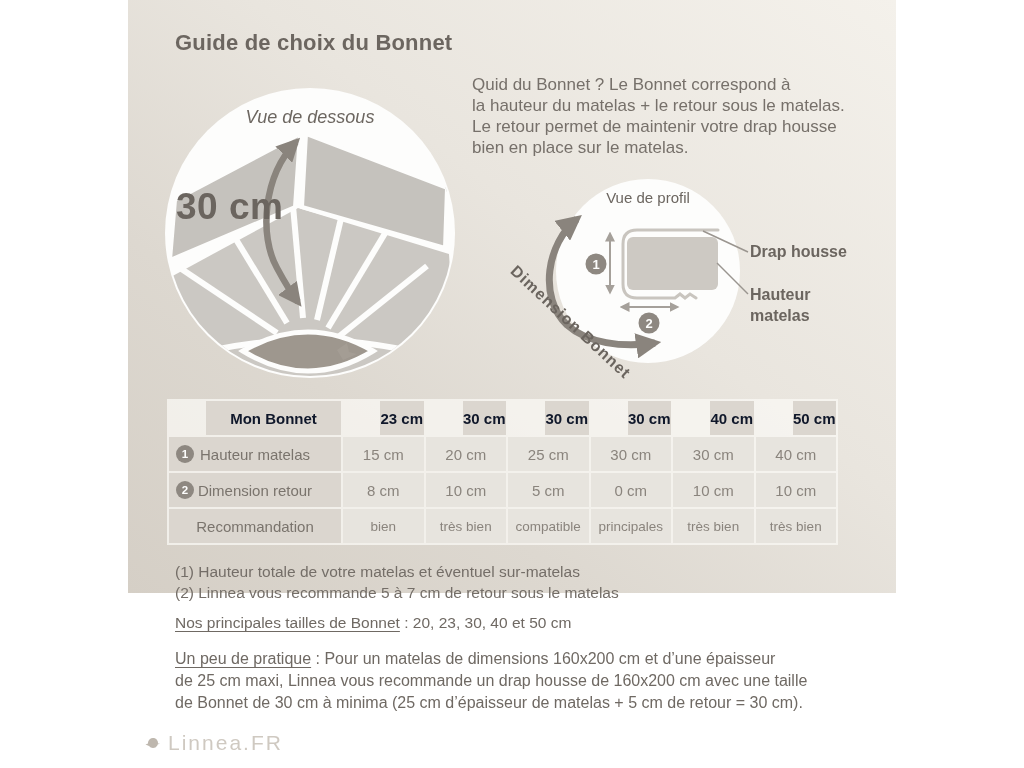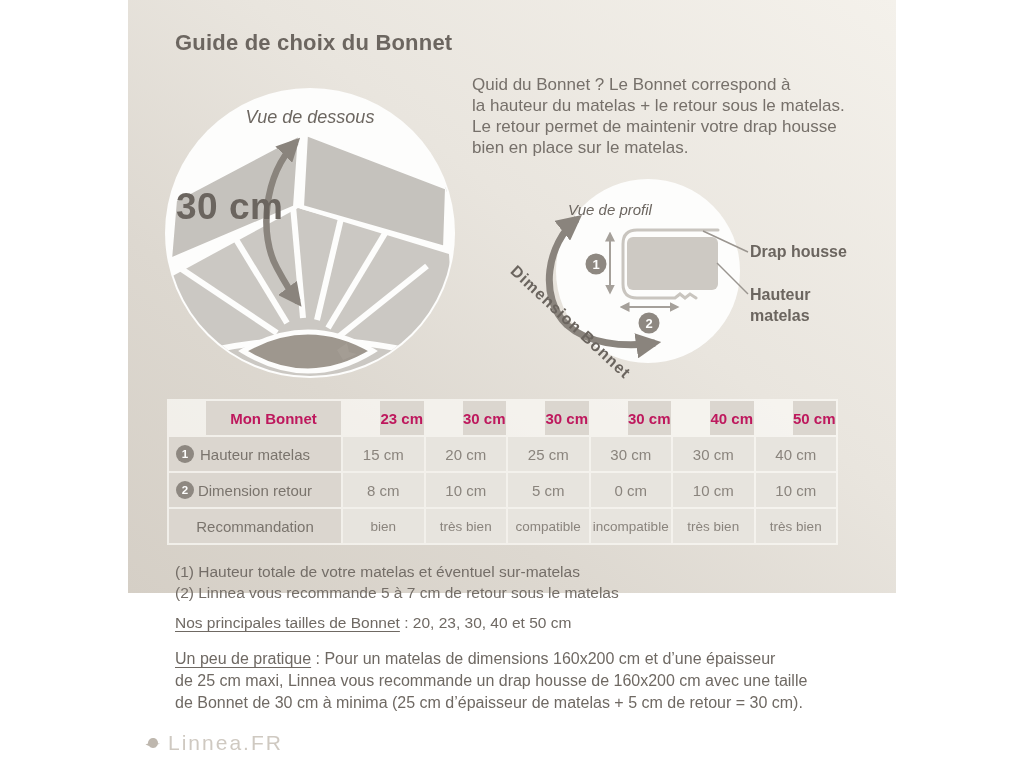--- a/index.html
+++ b/index.html
@@ -22,37 +22,37 @@
     font-style:italic;font-size:18px;color:#6c6660;
   }
   .c1-measure{
     position:absolute;left:11px;top:98px;font-size:37px;font-weight:700;color:#6b655f;letter-spacing:0.5px;
   }
   
   .intro{position:absolute;left:344px;top:74px;font-size:17px;line-height:21px;color:#76706a;}
   
   .profile-svg{position:absolute;left:397px;top:175px;}
   .c2-caption{
-    position:absolute;left:440px;top:201px;width:160px;text-align:left;
-    font-style:italic;font-size:15px;color:#6c6660;
+    position:absolute;left:440px;top:189px;width:160px;text-align:center;
+    font-size:15px;color:#6c6660;
   }
   .arc-label{
     position:absolute;left:391px;top:262px;transform:rotate(43deg);transform-origin:0 0;
     font-size:16px;font-weight:700;color:#6b655f;letter-spacing:1px;white-space:nowrap;
   }
   .lbl-sheet{position:absolute;left:622px;top:243px;font-size:16px;font-weight:700;color:#6b655f;}
   .lbl-mattress{position:absolute;left:622px;top:284px;width:86px;font-size:16px;font-weight:700;color:#6b655f;line-height:21px;}
   
   .btable{
     position:absolute;left:39px;top:399px;
     display:grid;grid-template-columns:172px repeat(6,80.5px);grid-auto-rows:34px;
     gap:2px;padding:2px;background:rgba(250,248,244,0.75);
   }
   .cell{display:flex;align-items:center;justify-content:center;font-size:15px;position:relative;}
-  .cell.head{background:#dbd6cf;color:#be185d;font-weight:700;margin-left:37px;}
+  .cell.head{background:#dbd6cf;color:#0f172a;font-weight:700;margin-left:37px;}
   .cell.rowlabel{background:#dbd6cf;color:#7a746d;font-weight:400;}
   .cell.val{background:#e7e4de;color:#8a847d;text-align:right;}
   .cell.reco{font-size:13.5px;}
   .badge{
     position:absolute;left:7px;top:50%;margin-top:-9px;width:18px;height:18px;border-radius:50%;
     background:#8e8881;color:#fdfdfc;font-size:11.5px;font-weight:700;
     display:flex;align-items:center;justify-content:center;
   }
   
   .note1{position:absolute;left:47px;top:563px;font-size:15.5px;color:#746e68;}
@@ -182,21 +182,21 @@
     <div class="cell val">0 cm</div>
     <div class="cell val">10 cm</div>
     <div class="cell val">10 cm</div>
 
     <div class="cell rowlabel">
       <span>Recommandation</span>
     </div>
     <div class="cell val reco">bien</div>
     <div class="cell val reco">très bien</div>
     <div class="cell val reco">compatible</div>
-    <div class="cell val reco">incompatible</div>
+    <div class="cell val reco">principales</div>
     <div class="cell val reco">très bien</div>
     <div class="cell val reco">très bien</div>
   </div>
 
   <div class="note1">(1) Hauteur totale de votre matelas et éventuel sur-matelas</div>
   <div class="note2">(2) Linnea vous recommande 5 à 7 cm de retour sous le matelas</div>
 
   <div class="sizes">
     <span class="ul">Nos principales tailles de Bonnet</span><span> : 20, 23, 30, 40 et 50 cm</span>
   </div>

